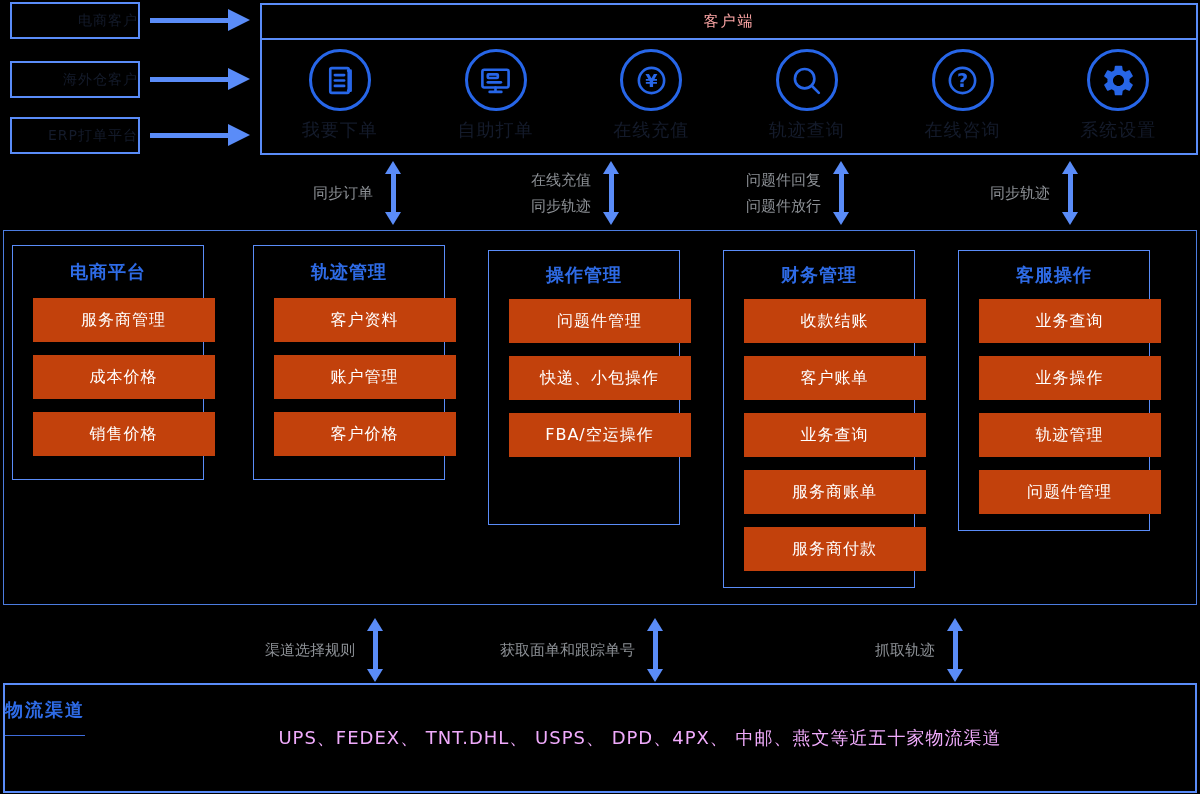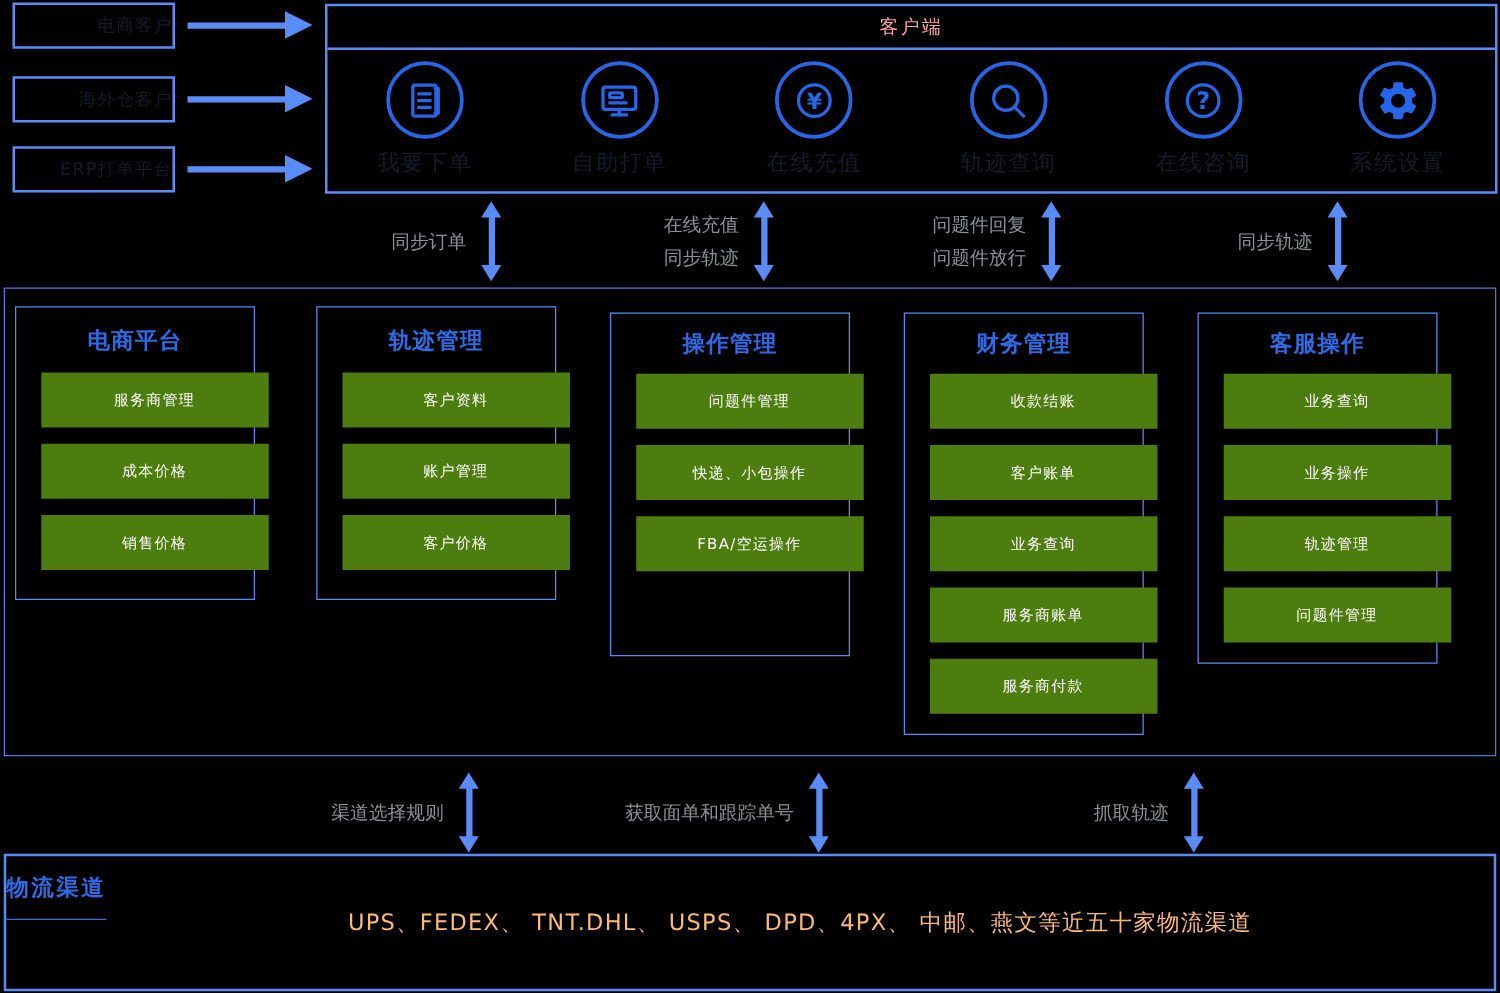--- a/index.html
+++ b/index.html
@@ -56,32 +56,32 @@
 
   
   .mid-container{left:3px;top:230px;width:1194px;height:375px;}
   .module{
     position:absolute;box-sizing:border-box;border:1.5px solid #5a8cf8;width:192px;
     display:flex;flex-direction:column;align-items:center;
   }
   .mtitle{height:52px;display:flex;align-items:center;justify-content:center;
     font-size:18px;font-weight:bold;color:#2e6be6;letter-spacing:1px;}
   .mbtn{
-    width:182px;height:44px;margin-bottom:13px;background:#4d7c0f;color:#ffffff;
-    font-size:12px;display:flex;align-items:center;justify-content:center;
+    width:182px;height:44px;margin-bottom:13px;background:#c2410c;color:#ffffff;
+    font-size:16px;display:flex;align-items:center;justify-content:center;
     letter-spacing:1px;flex:0 0 44px;margin-left:31px;
   }
 
   
   .channels-panel{left:3px;top:683px;width:1194px;height:110px;display:flex;flex-direction:row;}
   .cp-title{height:51px;box-sizing:border-box;border-bottom:1px solid #3f6cdb;
     display:flex;align-items:center;justify-content:center;
     color:#2e6be6;font-size:18px;font-weight:bold;letter-spacing:2px;}
   .cp-list{flex:1;display:flex;align-items:center;justify-content:center;
-    color:#fdba74;font-size:18px;letter-spacing:1px;}
+    color:#f0abfc;font-size:18px;letter-spacing:1px;}
 </style>
 </head>
 <body>
 
 <div class="bordered src-box" style="top:2px">
   <span>电商客户</span>
 </div>
 <div class="bordered src-box" style="top:61px">
   <span>海外仓客户</span>
 </div>

